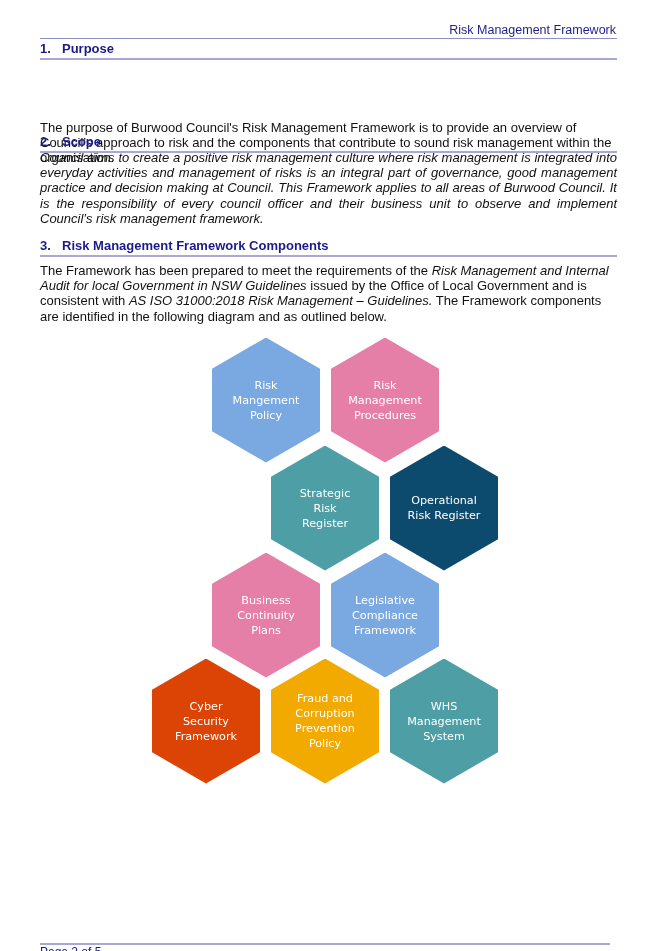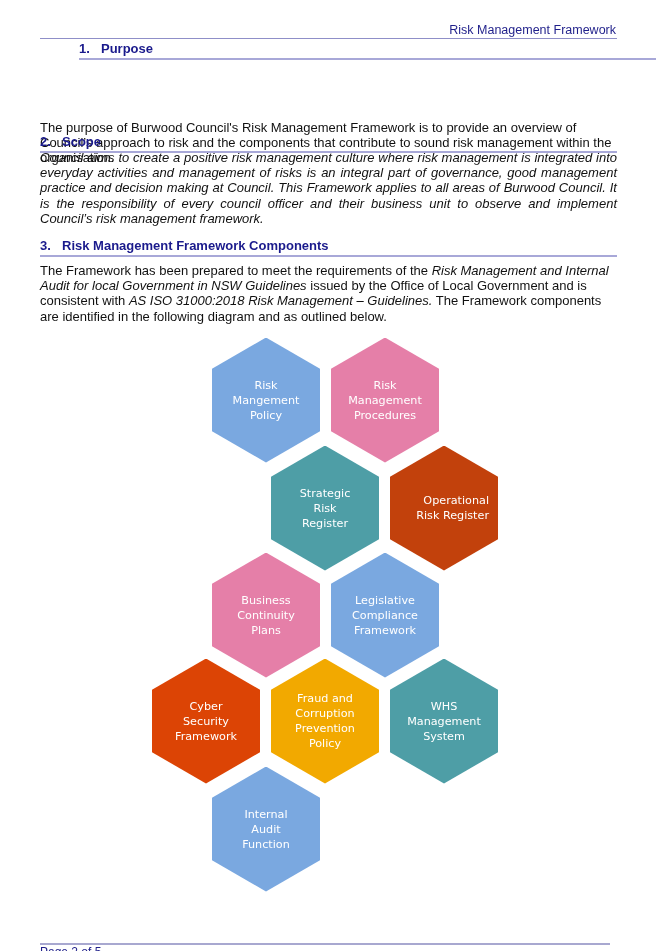--- a/index.html
+++ b/index.html
@@ -22,21 +22,21 @@
          line-height: 15px; width: 90px; white-space: pre-line; }
   .foot-rule { position: absolute; left: 40px; top: 943px; width: 570px; height: 2px; background: #a8a8d0; }
   .foot-text { position: absolute; left: 40px; top: 945px; font-size: 12px; color: #1f1f8a; line-height: 14px; }
 </style>
 </head>
 <body>
 
 <div class="running-head">Risk Management Framework</div>
 <div class="head-rule"></div>
 
-<div class="section-h" style="top:41px;margin-left:39px;">
+<div class="section-h" style="top:41px;">
   <span class="num">1.</span><span>Purpose</span>
 </div>
 <div class="para" style="top:76px;margin-top:44px;">The purpose of Burwood Council's Risk Management Framework is to provide an overview of Council’s approach to risk and the components that contribute to sound risk management within the organisation.</div>
 
 <div class="section-h" style="top:125px;margin-top:9px;">
   <span class="num">2.</span><span>Scope</span>
 </div>
 <div class="para justify" style="top:150px;">Council aims to create a positive risk management culture where risk management is integrated into everyday activities and management of risks is an integral part of governance, good management practice and decision making at Council. This Framework applies to all areas of Burwood Council. It is the responsibility of every council officer and their business unit to observe and implement Council’s risk management framework.</div>
 
 <div class="section-h" style="top:238px;">
@@ -53,21 +53,21 @@
     <div class="hex" style="left: 331px; top: 337.5px; background: rgb(229, 127, 168);">
       <span>Risk
 Management
 Procedures</span>
     </div>
     <div class="hex" style="left: 271px; top: 445.5px; background: rgb(78, 158, 166);">
       <span>Strategic
 Risk
 Register</span>
     </div>
-    <div class="hex" style="left: 390px; top: 445.5px; background: #c2410c; text-align: right;">
+    <div class="hex" style="left: 390px; top: 445.5px; background: #0c4a6e;">
       <span>Operational
 Risk Register</span>
     </div>
     <div class="hex" style="left: 212px; top: 552.5px; background: rgb(229, 127, 168);">
       <span>Business
 Continuity
 Plans</span>
     </div>
     <div class="hex" style="left: 331px; top: 552.5px; background: rgb(122, 168, 224);">
       <span>Legislative
@@ -83,21 +83,16 @@
       <span>Fraud and
 Corruption
 Prevention
 Policy</span>
     </div>
     <div class="hex" style="left: 390px; top: 658.5px; background: rgb(78, 158, 166);">
       <span>WHS
 Management
 System</span>
     </div>
-    <div class="hex" style="left: 212px; top: 766.5px; background: rgb(122, 168, 224);">
-      <span>Internal
-Audit
-Function</span>
-    </div>
   </div>
 
 <div class="foot-rule"></div>
 <div class="foot-text">Page 2 of 5</div>
 
 </body></html>

